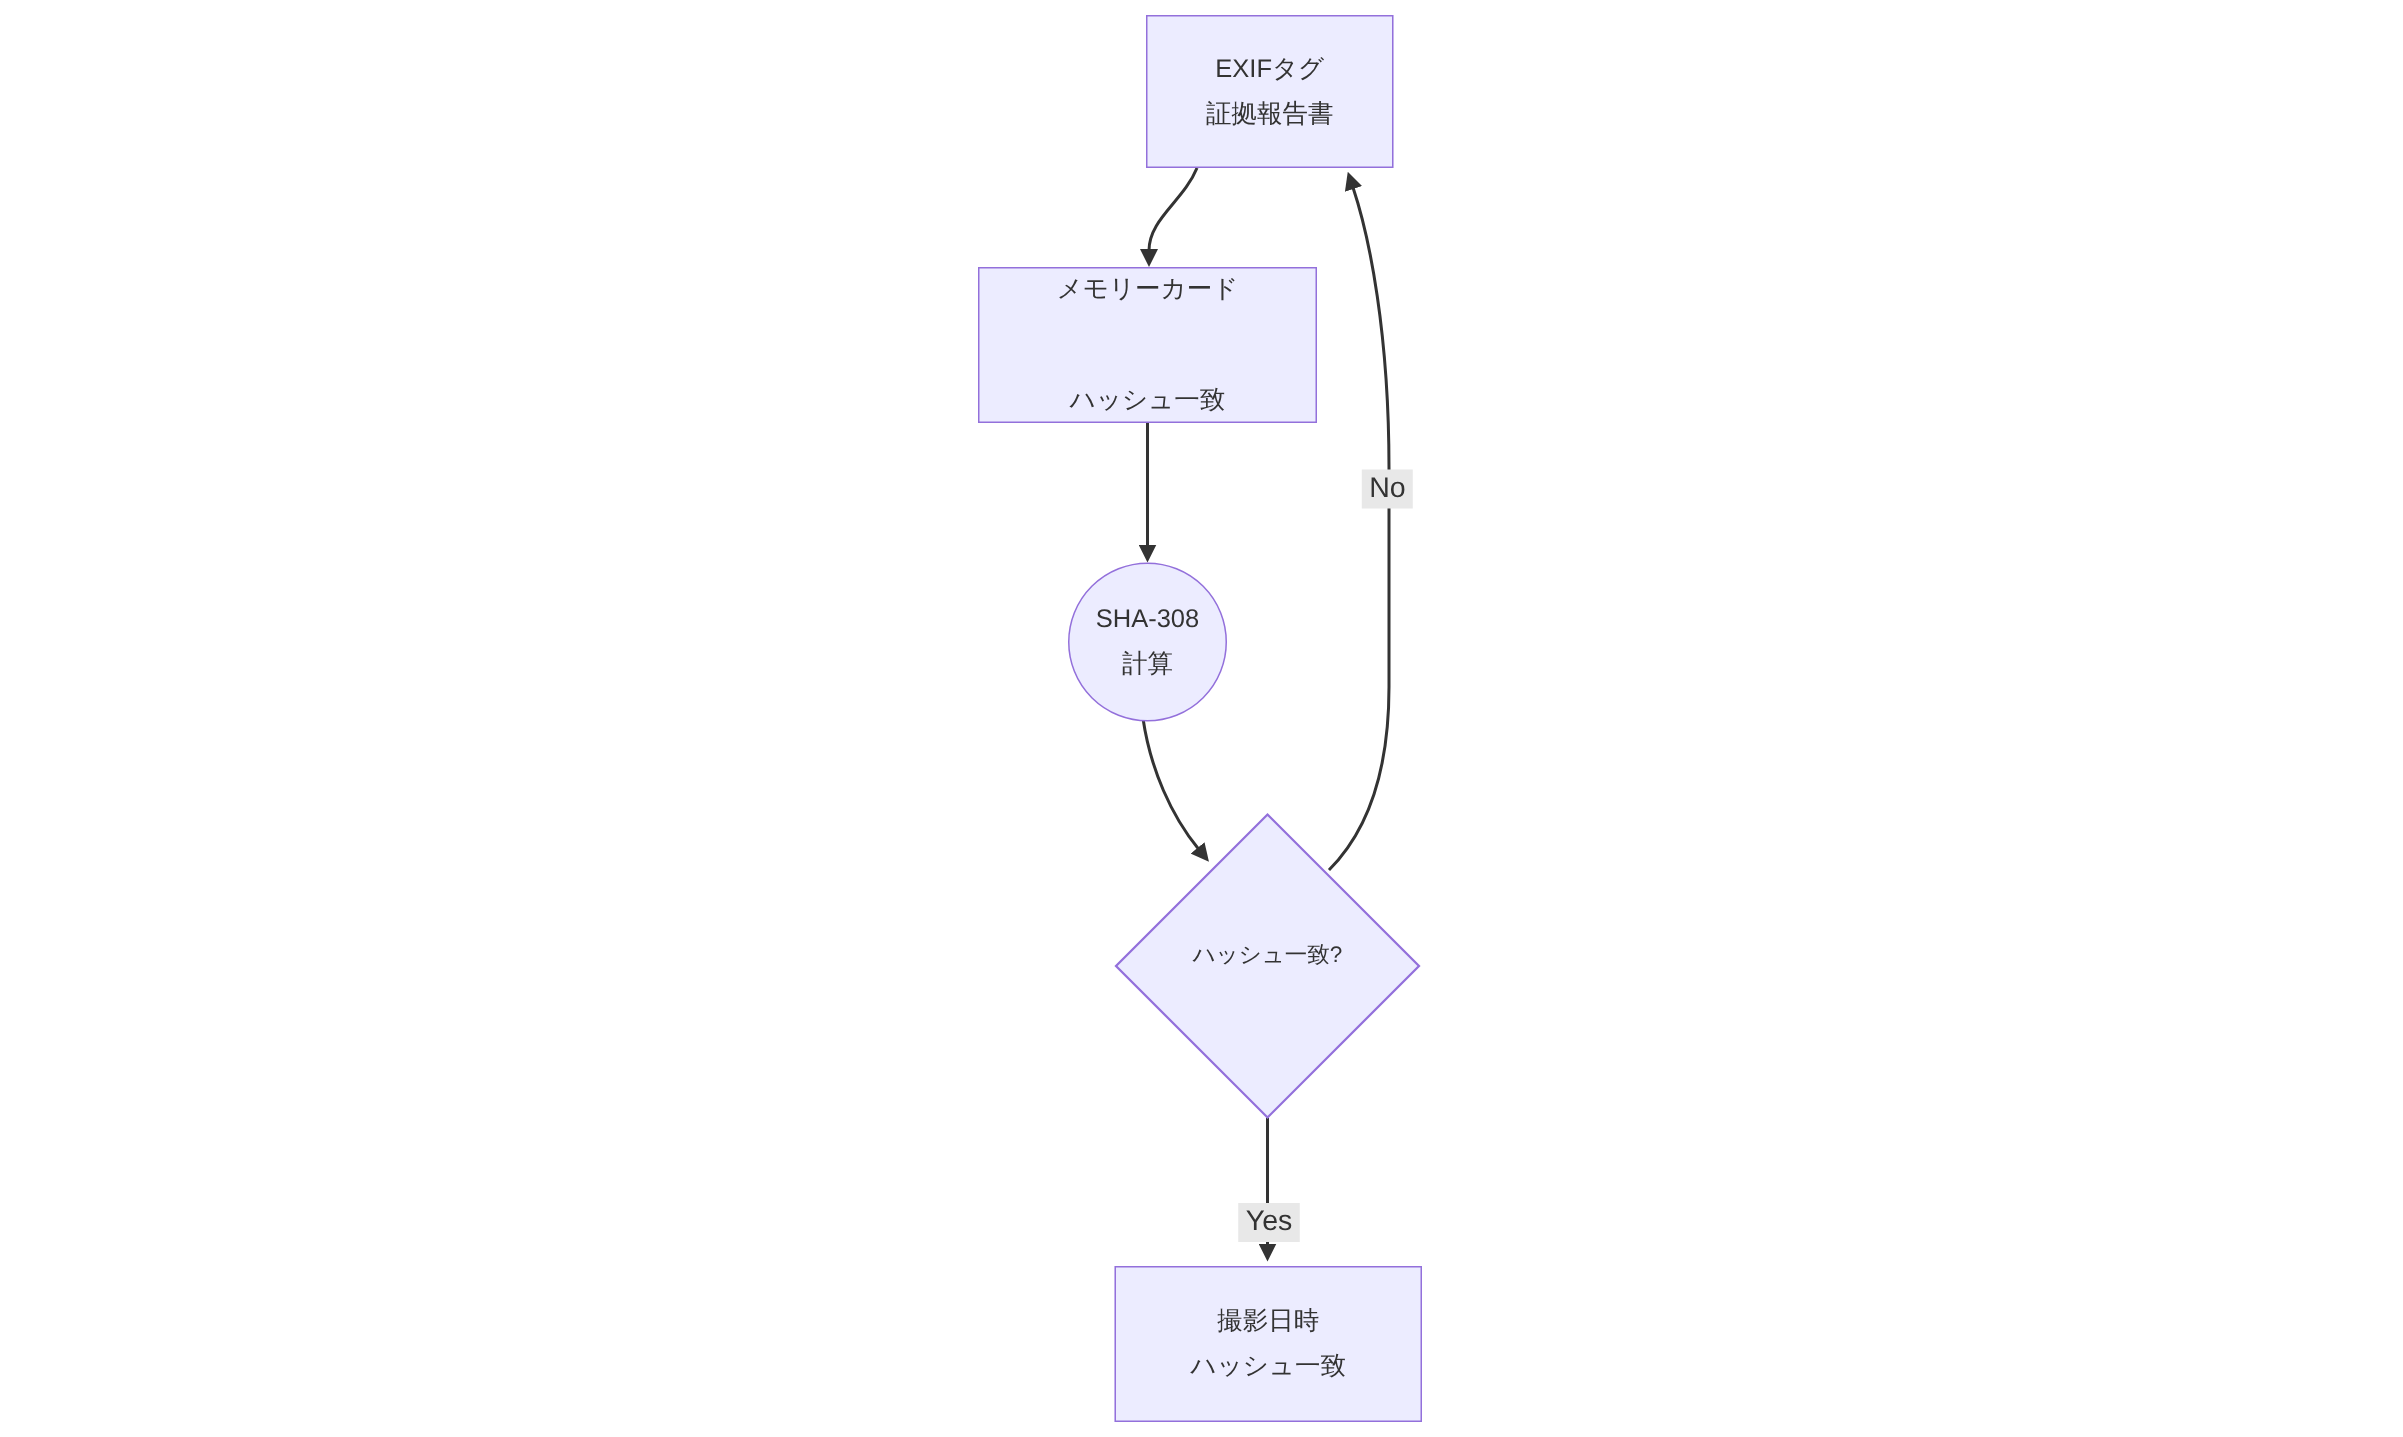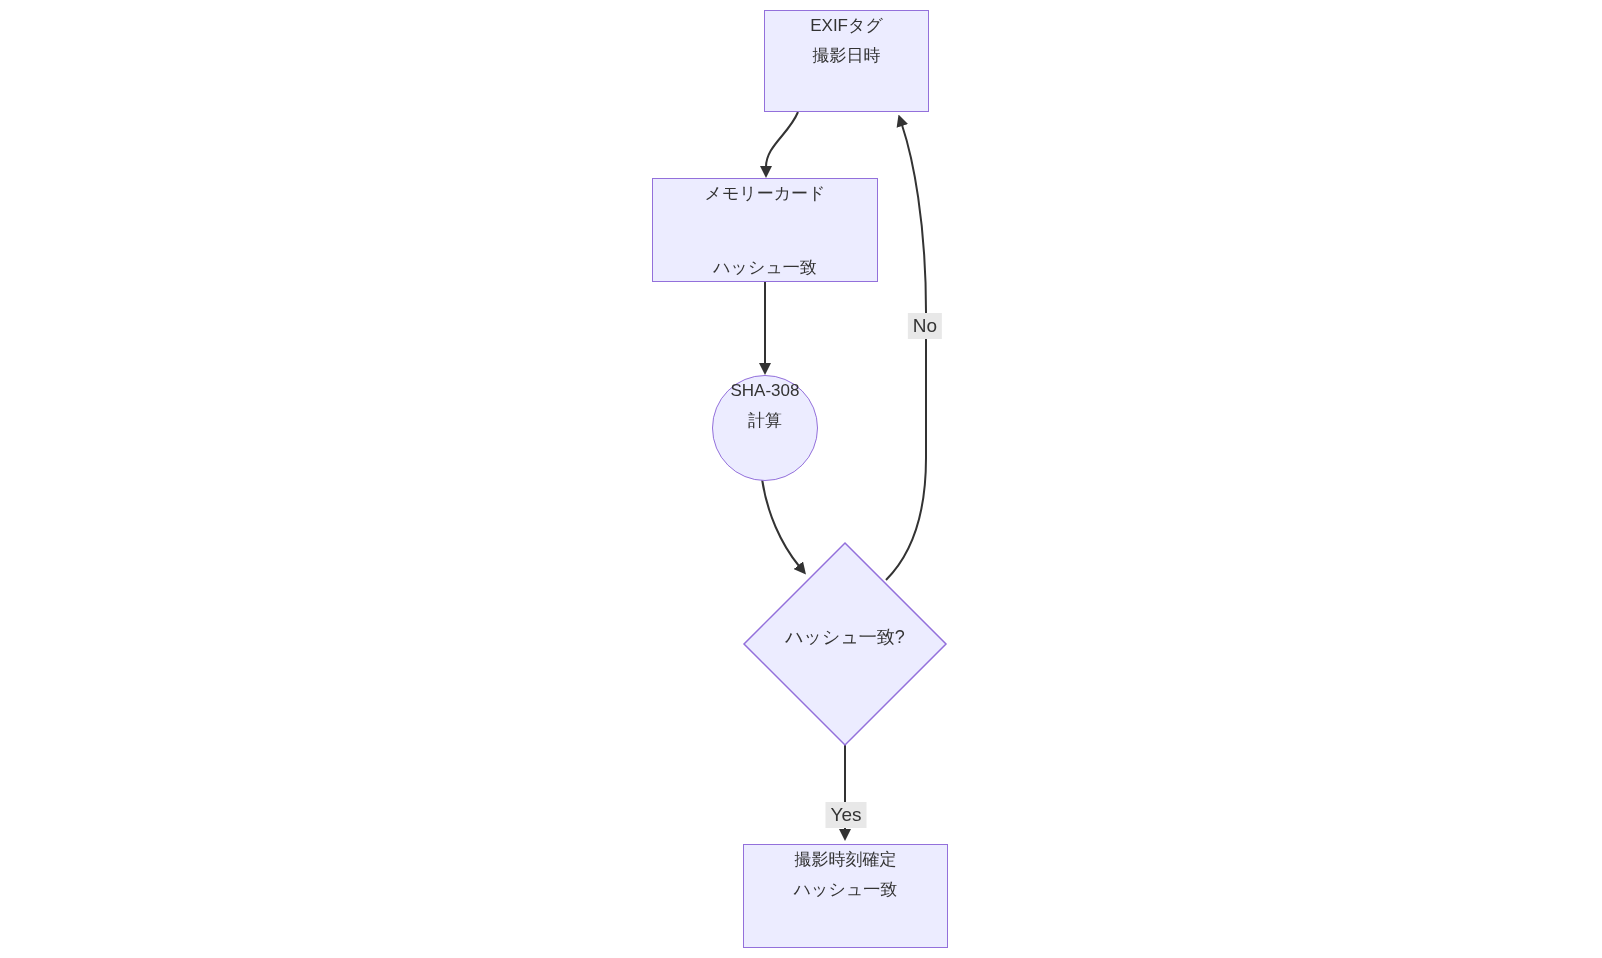--- a/index.html
+++ b/index.html
@@ -36,30 +36,31 @@
     stroke: var(--node-border);
     stroke-width: 1.5px;
   }
   .node {
     position: absolute;
     background: var(--node-fill);
     border: 1.5px solid var(--node-border);
     display: flex;
     flex-direction: column;
     align-items: center;
+    justify-content: center;
     text-align: center;
     font-size: 17px;
     line-height: 30px;
     color: var(--text-color);
   }
   .node.circle { border-radius: 50%; }
   .node-label-overlay {
     position: absolute;
     transform: translate(-50%, -50%);
-    font-size: 18px;
+    font-size: 15px;
     white-space: nowrap;
     color: var(--text-color);
   }
   .edge-label {
     position: absolute;
     transform: translate(-50%, -50%);
     background: var(--label-bg);
     padding: 2px 5px;
     font-size: 19px;
     color: var(--text-color);
@@ -81,37 +82,37 @@
     <path class="edge" d="M 798,112 C 789,134 766,146 766,167" marker-end="url(#arrowhead)"></path>
     <path class="edge" d="M 765,282 L 765,364" marker-end="url(#arrowhead)"></path>
     <path class="edge" d="M 762,479 C 767,513 781,544 799,566" marker-end="url(#arrowhead)"></path>
     <path class="edge" d="M 886,580 C 912,554 926,514 926,458 L 926,312 C 926,222 913,158 902,125" marker-end="url(#arrowhead)"></path>
     <path class="edge" d="M 845,745 L 845,830" marker-end="url(#arrowhead)"></path>
     <polygon class="diamond" points="845,543 946,644 845,745 744,644"></polygon>
   </svg>
 
   <div class="node" style="left:764px; top:10px; width:165px; height:102px;">
     <span class="line">EXIFタグ</span>
-    <span class="line">撮影日時</span>
+    <span class="line">証拠報告書</span>
   </div>
 
   <div class="node" style="left:652px; top:178px; width:226px; height:104px;gap:44px;">
     <span class="line">メモリーカード</span>
     <span class="line">ハッシュ一致</span>
   </div>
 
   <div class="node circle" style="left:712px; top:375px; width:106px; height:106px;">
     <span class="line">SHA-308</span>
     <span class="line">計算</span>
   </div>
 
   <div class="node-label-overlay" style="left:845px; top:637px;">ハッシュ一致?</div>
 
   <div class="node" style="left:743px; top:844px; width:205px; height:104px;">
-    <span class="line">撮影時刻確定</span>
+    <span class="line">撮影日時</span>
     <span class="line">ハッシュ一致</span>
   </div>
 
   <div class="edge-label" style="left:925px; top:326px;">No</div>
 
   <div class="edge-label" style="left:846px; top:795px;margin-top:20px;">Yes</div>
 
 </div>
 
 </body></html>

